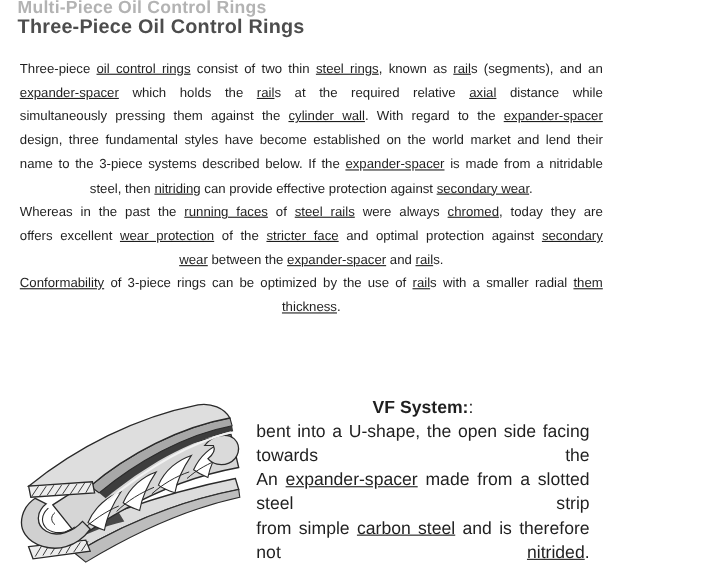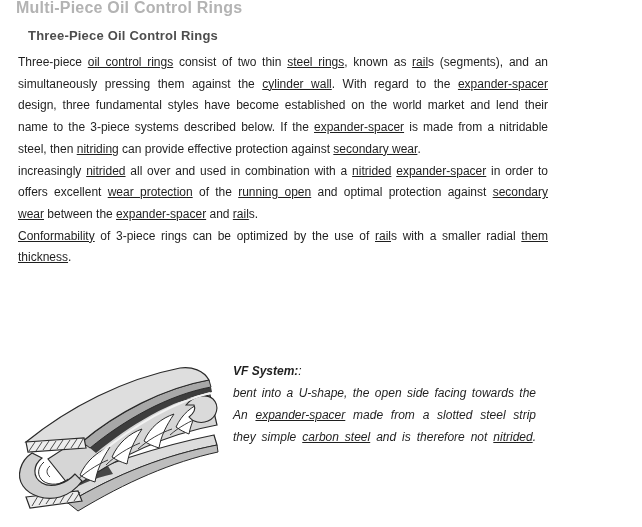--- a/index.html
+++ b/index.html
@@ -14,57 +14,58 @@
     position:relative;width:622px;height:527px;background:var(--c-bg);
     font-family:"Liberation Sans", sans-serif;color:var(--c-text);
     overflow:hidden;
   }
   .page-title{
     position:absolute;left:16px;top:-2px;margin:0;
     font-size:16px;font-weight:bold;color:var(--c-title);
     letter-spacing:0.2px;line-height:19px;
   }
   .page-subtitle{
-    position:absolute;left:16px;top:16px;margin:12px;
-    font-size:13px;font-weight:bold;color:var(--c-subtitle);
+    position:absolute;left:16px;top:16px;margin:0;
+    font-size:18px;font-weight:bold;color:var(--c-subtitle);
     letter-spacing:0.2px;line-height:16px;
   }
   .article{
     position:absolute;left:18px;top:52px;width:530px;
     font-size:12px;line-height:21.7px;
   }
   .vf-block{
     position:absolute;left:233px;top:360px;width:303px;
-    font-size:12px;line-height:22px;font-style:italic;
+    font-size:16px;line-height:22px;
   }
   .vf-heading{font-weight:bold;}
   .vf-heading-suffix{font-weight:normal;}
-  .text-line{white-space:normal;}
+  .text-line{white-space:normal;text-align:center;}
   .justified{text-align:justify;text-align-last:justify;}
   .glossary-link{text-decoration:underline;color:var(--c-text);cursor:pointer;}
   .text-run{text-decoration:none;}
   .figure-wrap{position:absolute;left:14px;top:363px;width:212px;height:152px;margin:0;}
   .figure-wrap svg{display:block;}
 </style>
 </head>
 <body>
 
 <div id="screen">
 
   <h1 class="page-title">Multi-Piece Oil Control Rings</h1>
   <h2 class="page-subtitle">Three-Piece Oil Control Rings</h2>
 
   <div class="article" id="article-lines">
       <div class="text-line justified"><span class="text-run">Three-piece </span><span class="glossary-link">oil control rings</span><span class="text-run"> consist of two thin </span><span class="glossary-link">steel rings</span><span class="text-run">, known as </span><span class="glossary-link">rail</span><span class="text-run">s (segments), and an</span></div>
+      <div class="text-line justified"><span class="glossary-link">expander-spacer</span><span class="text-run"> which holds the </span><span class="glossary-link">rail</span><span class="text-run">s at the required relative </span><span class="glossary-link">axial</span><span class="text-run"> distance while</span></div>
       <div class="text-line justified"><span class="text-run">simultaneously pressing them against the </span><span class="glossary-link">cylinder wall</span><span class="text-run">. With regard to the </span><span class="glossary-link">expander-spacer</span></div>
       <div class="text-line justified"><span class="text-run">design, three fundamental styles have become established on the world market and lend their</span></div>
       <div class="text-line justified"><span class="text-run">name to the 3-piece systems described below. If the </span><span class="glossary-link">expander-spacer</span><span class="text-run"> is made from a nitridable</span></div>
       <div class="text-line"><span class="text-run">steel, then </span><span class="glossary-link">nitriding</span><span class="text-run"> can provide effective protection against </span><span class="glossary-link">secondary wear</span><span class="text-run">.</span></div>
-      <div class="text-line justified"><span class="text-run">increasingly </span><span class="glossary-link">nitrided</span><span class="text-run"> all over and used in combination with a </span><span class="glossary-link">nitrided</span><span class="text-run"> </span><span class="glossary-link">expander-spacer</span><span class="text-run"> in order to</span></div>
-      <div class="text-line justified"><span class="text-run">offers excellent </span><span class="glossary-link">wear protection</span><span class="text-run"> of the </span><span class="glossary-link">running open</span><span class="text-run"> and optimal protection against </span><span class="glossary-link">secondary</span></div>
+      <div class="text-line justified"><span class="text-run">Whereas in the past the </span><span class="glossary-link">running faces</span><span class="text-run"> of </span><span class="glossary-link">steel rails</span><span class="text-run"> were always </span><span class="glossary-link">chromed</span><span class="text-run">, today they are</span></div>
+      <div class="text-line justified"><span class="text-run">offers excellent </span><span class="glossary-link">wear protection</span><span class="text-run"> of the </span><span class="glossary-link">stricter face</span><span class="text-run"> and optimal protection against </span><span class="glossary-link">secondary</span></div>
       <div class="text-line"><span class="glossary-link">wear</span><span class="text-run"> between the </span><span class="glossary-link">expander-spacer</span><span class="text-run"> and </span><span class="glossary-link">rail</span><span class="text-run">s.</span></div>
       <div class="text-line justified"><span class="glossary-link">Conformability</span><span class="text-run"> of 3-piece rings can be optimized by the use of </span><span class="glossary-link">rail</span><span class="text-run">s with a smaller radial </span><span class="glossary-link">them</span></div>
       <div class="text-line"><span class="glossary-link">thickness</span><span class="text-run">.</span></div>
     </div>
 
   <figure class="figure-wrap">
     <svg width="212" height="152" viewBox="0 0 212 152">
 
       <path d="M30,128 C95,98 150,82 200,72 L203,82 C152,92 104,110 54,140 Z" fill="#dcdcdc" stroke="#2a2a2a" stroke-width="1.2"></path>
 
@@ -127,17 +128,17 @@
     </svg>
   </figure>
 
   <div class="vf-block">
     <div class="text-line">
       <span class="vf-heading">VF System:</span><span class="vf-heading-suffix">:</span>
     </div>
     <div id="vf-lines">
         <div class="text-line justified"><span class="text-run">bent into a U-shape, the open side facing towards the</span></div>
         <div class="text-line justified"><span class="text-run">An </span><span class="glossary-link">expander-spacer</span><span class="text-run"> made from a slotted steel strip</span></div>
-        <div class="text-line justified"><span class="text-run">they simple </span><span class="glossary-link">carbon steel</span><span class="text-run"> and is therefore not </span><span class="glossary-link">nitrided</span><span class="text-run">.</span></div>
+        <div class="text-line justified"><span class="text-run">from simple </span><span class="glossary-link">carbon steel</span><span class="text-run"> and is therefore not </span><span class="glossary-link">nitrided</span><span class="text-run">.</span></div>
       </div>
   </div>
 
 </div>
 
 </body></html>

